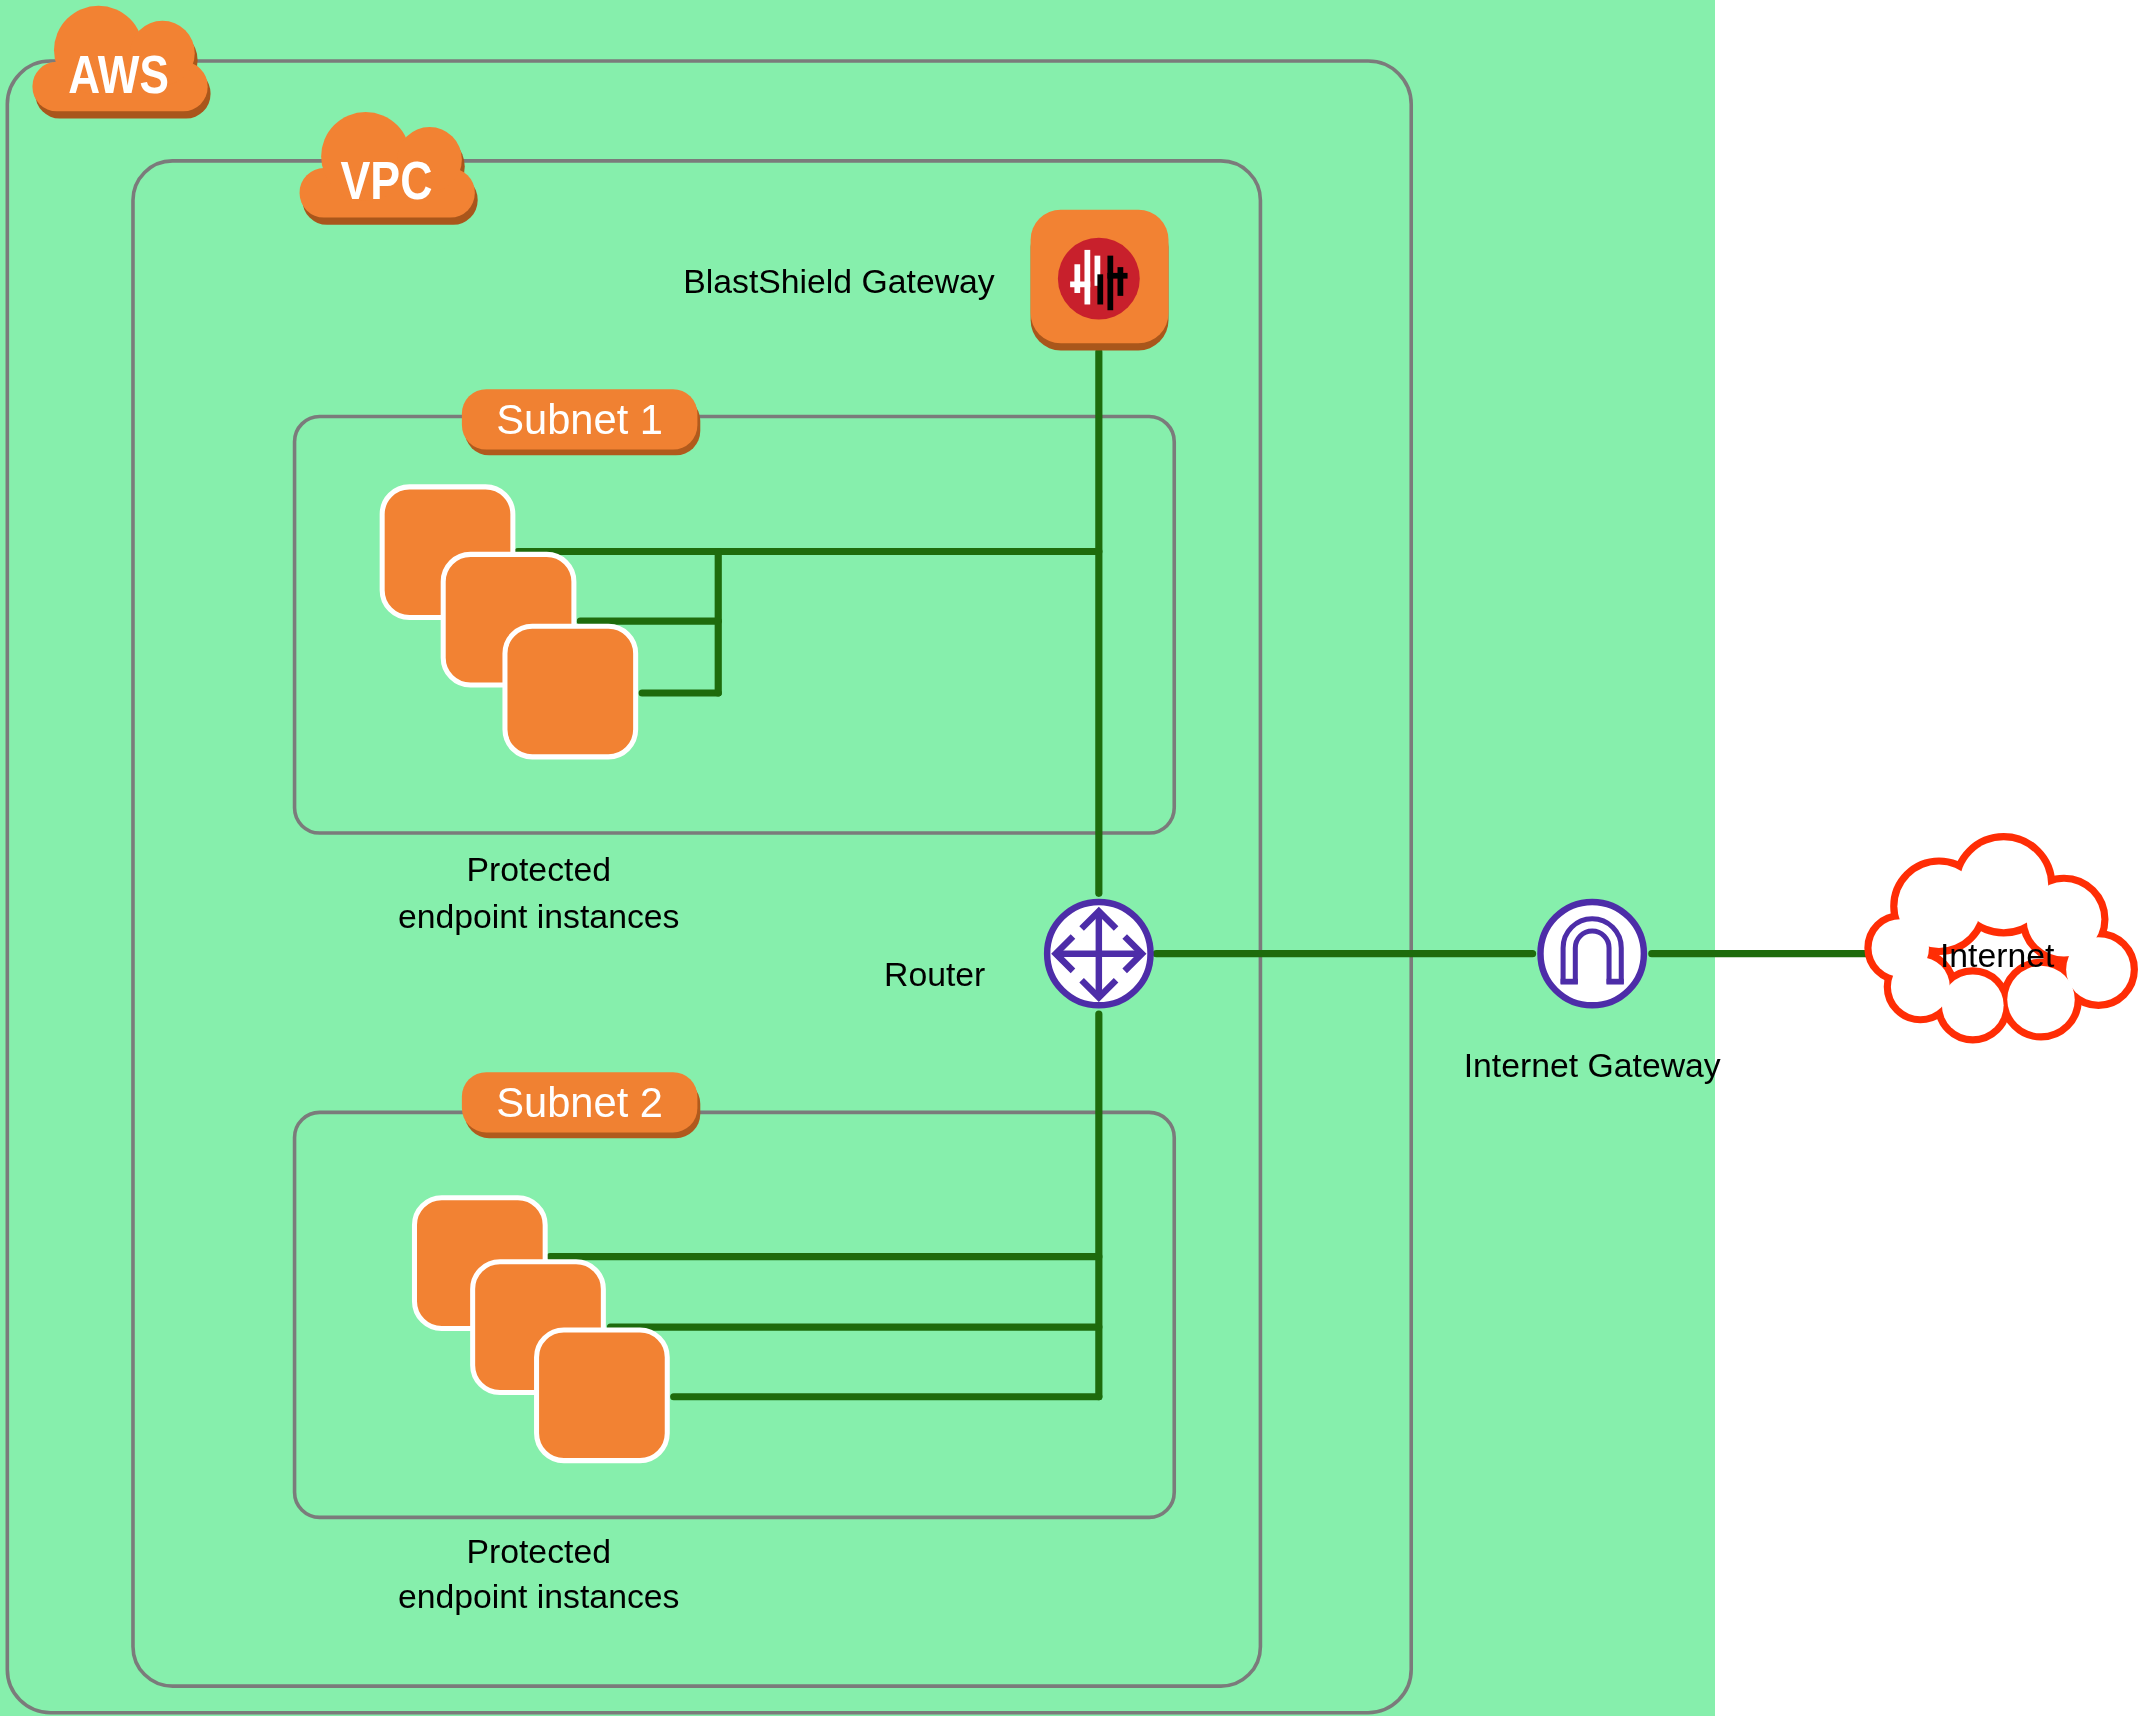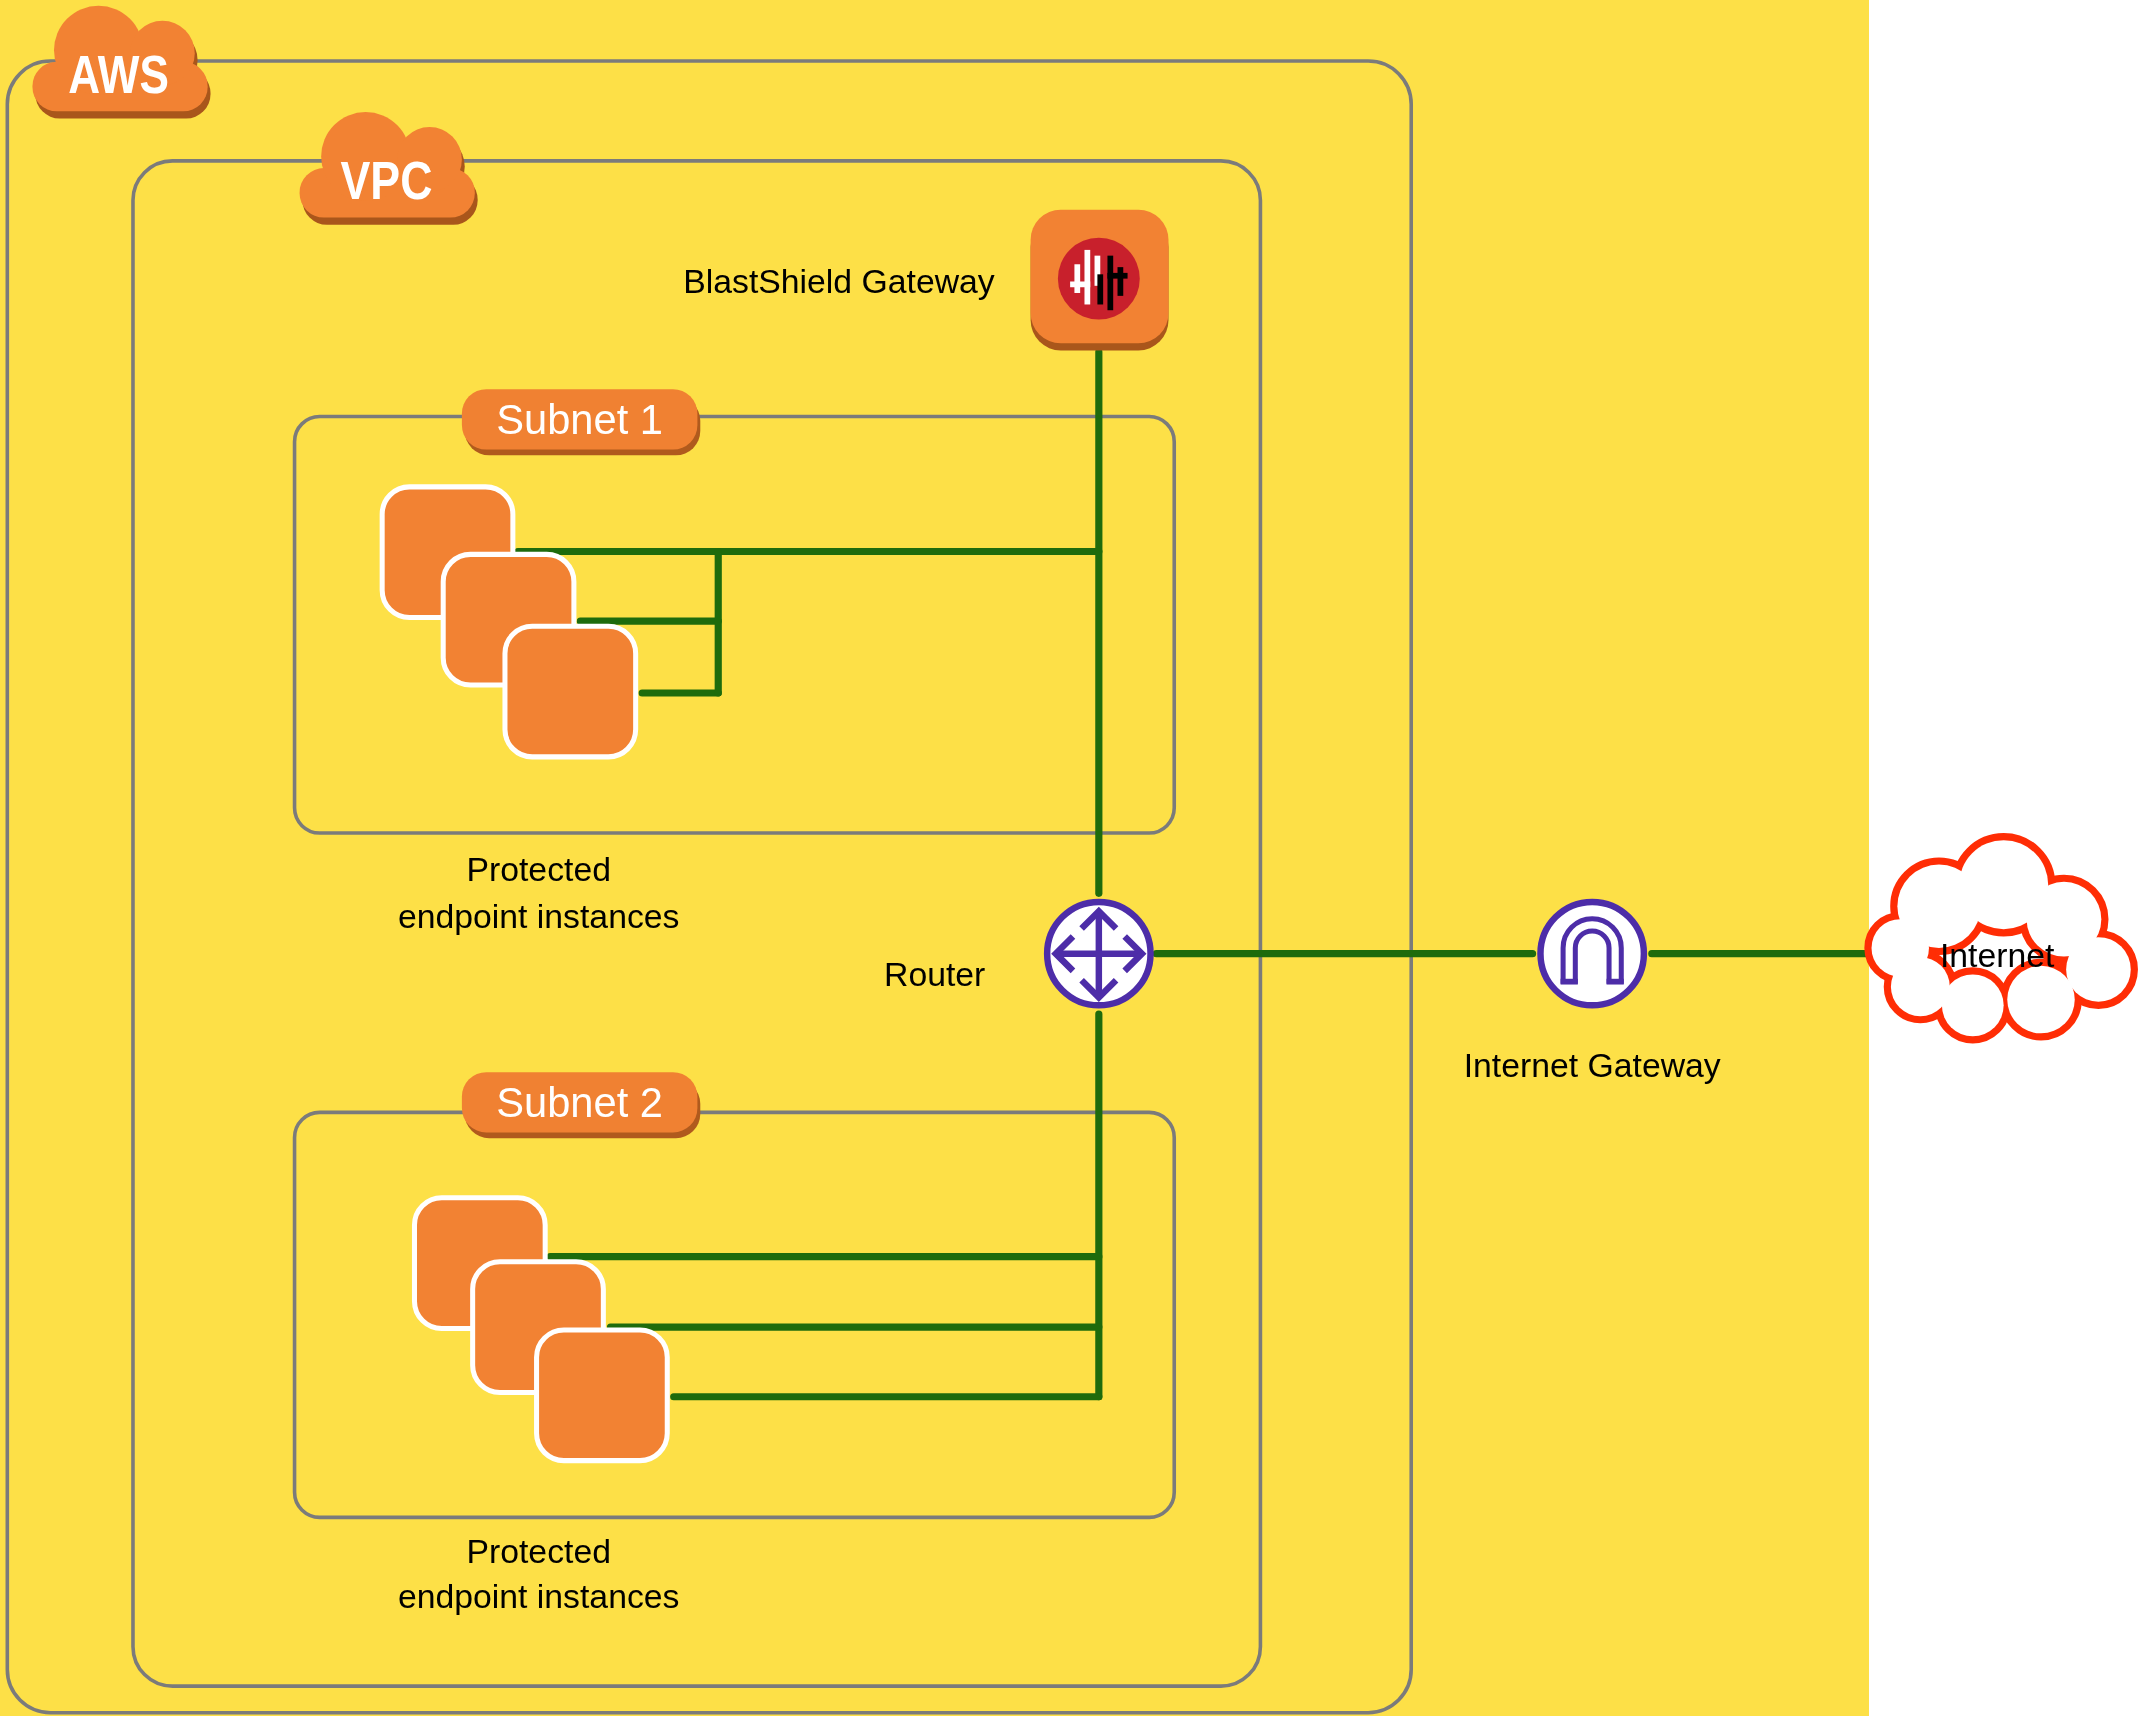--- a/index.html
+++ b/index.html
@@ -1,19 +1,19 @@
 <!DOCTYPE html>
 <html style="font-size:11.5px"><head>
 <meta charset="utf-8">
 <style>
   html,body{margin:0;padding:0;background:#ffffff;}
   .canvas{
     position:relative;
-    width:1869px;height:1717px;
-    background:#fde047;
+    width:1715px;height:1717px;
+    background:#86efac;
     font-family:"Liberation Sans", sans-serif;
   }
   svg{display:block;}
   text{font-family:"Liberation Sans", sans-serif;}
   .boundary{fill:none;stroke:#7b7b7b;stroke-width:5;}
   .gline{stroke:#1e6b0c;stroke-width:10;fill:none;stroke-linecap:round;}
   .cloud-main{fill:#f28233;}
   .cloud-shadow{fill:#a9561b;}
   .cloud-text{fill:#ffffff;font-weight:bold;}
   .pill-main{fill:#f08132;}

